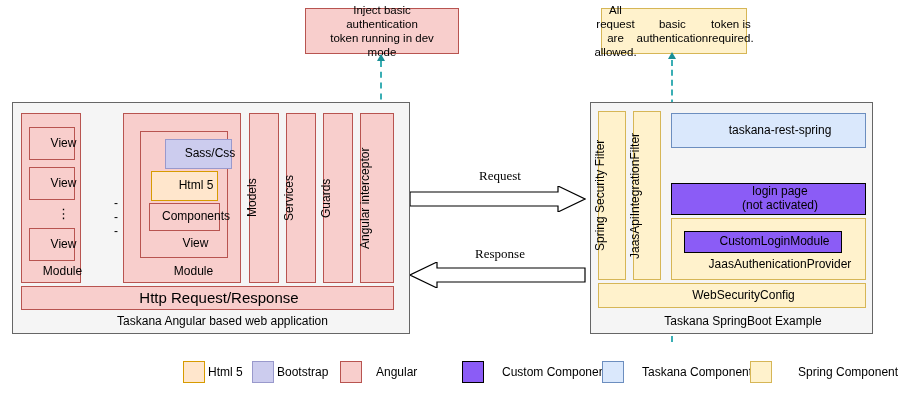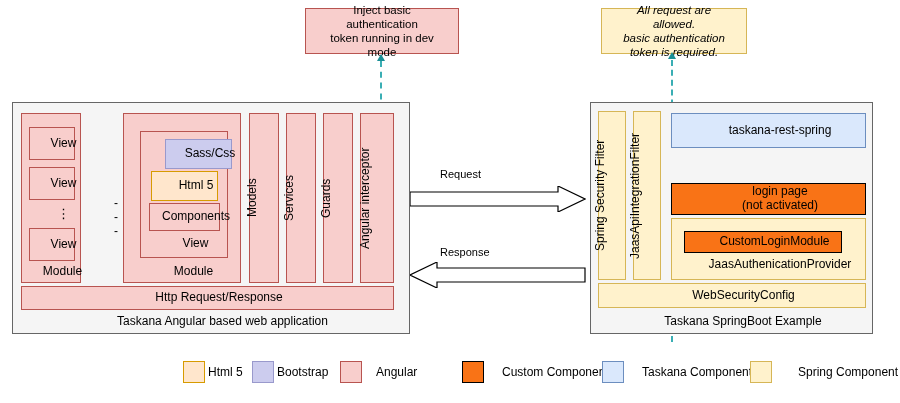--- a/index.html
+++ b/index.html
@@ -40,21 +40,21 @@
   }
   .spring {
     background: #fff2cc;
     border: 1px solid #d6b656;
   }
   .taskana {
     background: #dae8fc;
     border: 1px solid #6c8ebf;
   }
   .custom {
-    background: #f97316;
+    background: #8b5cf6;
     border: 1px solid #000000;
   }
   .panel {
     background: #f5f5f5;
     border: 1px solid #666666;
   }
   .vert-label {
     writing-mode: vertical-rl;
     transform: rotate(180deg);
   }
@@ -74,22 +74,23 @@
   .dashline.teal { border-left-color: #18a0a8; }
   .arrowhead-up {
     width: 0; height: 0;
     border-left: 4px solid transparent;
     border-right: 4px solid transparent;
     border-bottom: 7px solid #1a8f96;
   }
 
   
   .arrow-label {
-    font-size: 11px;
-    text-align: left;
+    font-size: 13px;
+    text-align: center;
+    font-family: Liberation Serif, serif;
   }
 
   
   .legend-swatch {
     width: 20px; height: 20px;
   }
   .legend-text {
     font-size: 12px;
     white-space: nowrap;
   }
@@ -100,21 +101,21 @@
 </style>
 </head>
 <body>
 
 <div class="abs box callout angular" style="left:305px; top:8px; width:154px; height:46px; flex-direction:column;">
   <span>Inject basic authentication</span>
   <span>token running in dev</span>
   <span>mode</span>
 </div>
 
-<div class="abs box callout spring" style="left:601px; top:8px; width:146px; height:46px; flex-direction:column;font-style:italic;">
+<div class="abs box callout spring" style="left:601px; top:8px; width:146px; height:46px; ">
   <span>All request are allowed.</span>
   <span>basic authentication</span>
   <span>token is required.</span>
 </div>
 
 <div class="abs dashline teal" style="left:380px; top:61px; height:60px;"></div>
 <div class="abs arrowhead-up" style="left:377px; top:54px;"></div>
 
 <div class="abs dashline teal" style="left:671px; top:60px; height:282px;"></div>
 <div class="abs arrowhead-up" style="left:668px; top:52px;"></div>
@@ -138,21 +139,21 @@
 <div class="abs box html5" style="left:151px; top:171px; width:67px; height:30px; font-size:12px;">Html 5</div>
 <div class="abs box angular" style="left:149px; top:203px; width:71px; height:28px; font-size:12px;">Components</div>
 <div class="abs box" style="left:140px; top:234px; width:88px; height:20px; font-size:12px;">View</div>
 <div class="abs box" style="left:123px; top:262px; width:118px; height:20px; font-size:12px;">Module</div>
 
 <div class="abs box angular vert-label" style="left:249px; top:113px; width:30px; height:170px; font-size:12px;">Models</div>
 <div class="abs box angular vert-label" style="left:286px; top:113px; width:30px; height:170px; font-size:12px;">Services</div>
 <div class="abs box angular vert-label" style="left:323px; top:113px; width:30px; height:170px; font-size:12px;">Guards</div>
 <div class="abs box angular vert-label" style="left:360px; top:113px; width:34px; height:170px; font-size:12px;">Angular interceptor</div>
 
-<div class="abs box angular" style="left:21px; top:286px; width:373px; height:24px; font-size:12px;">Http Request/Response</div>
+<div class="abs box angular" style="left:21px; top:286px; width:373px; height:24px; font-size:15px;">Http Request/Response</div>
 
 <div class="abs arrow-label" style="left:440px; top:168px; width:120px;">Request</div>
 <svg class="abs" style="left:410px; top:186px;" width="176" height="26" viewBox="0 0 176 26">
   <polygon points="0,6 148,6 148,0 175,13 148,26 148,20 0,20" fill="#ffffff" stroke="#000000" stroke-width="1.2"></polygon>
 </svg>
 
 <div class="abs arrow-label" style="left:440px; top:246px; width:120px;">Response</div>
 <svg class="abs" style="left:410px; top:262px;" width="176" height="26" viewBox="0 0 176 26">
   <polygon points="175,6 27,6 27,0 0,13 27,26 27,20 175,20" fill="#ffffff" stroke="#000000" stroke-width="1.2"></polygon>
 </svg>

